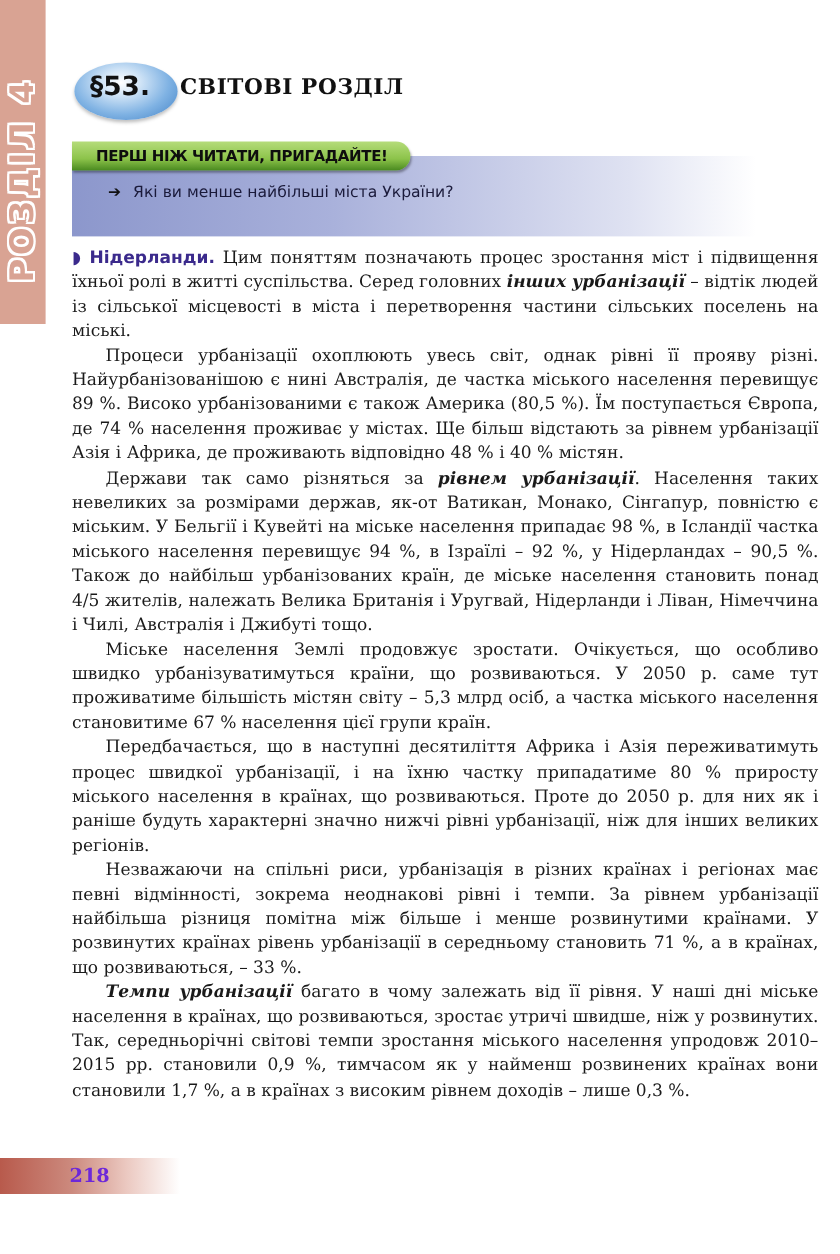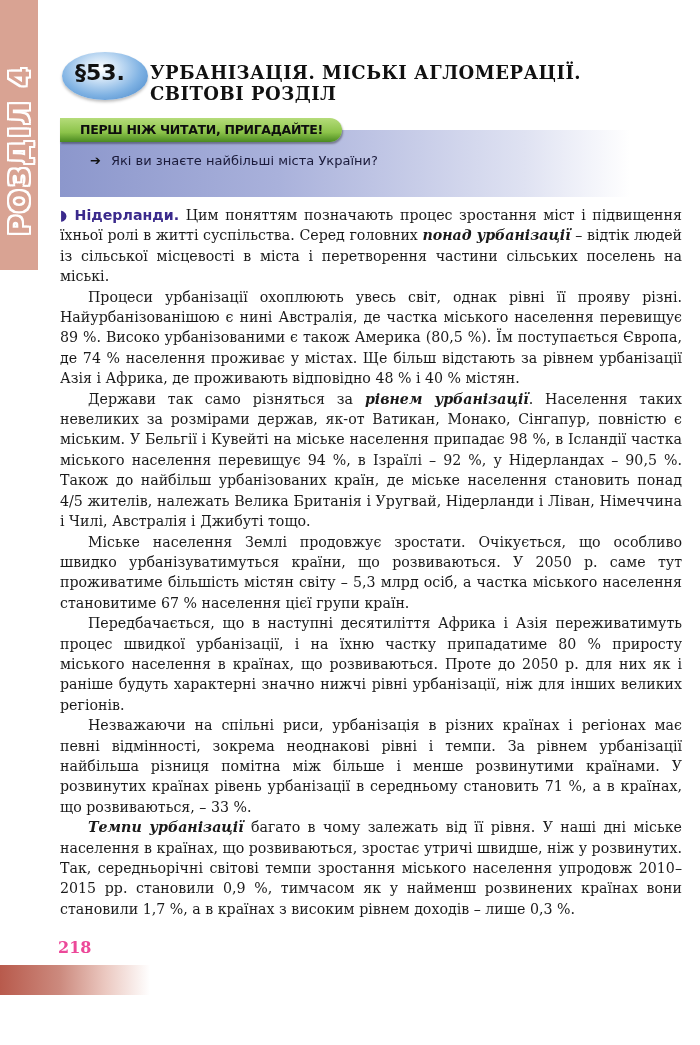--- a/index.html
+++ b/index.html
@@ -30,45 +30,44 @@
   .remember-list .arrow { font-weight:bold; margin-right:10px; color:#111; }
   .body-text { position:absolute; left:60px; top:205px; width:622px; font-size:14.2px; line-height:20.4px;
                text-align:justify; color:#1a1a1a; }
   .body-text p { margin:0; }
   .body-text p.indent { text-indent:28px; }
   .sub-head { font-family:"DejaVu Sans", sans-serif; font-weight:bold; color:#3b2a8c; }
   .sub-head .marker { color:#3b2a8c; }
   .em { font-style:italic; font-weight:bold; }
   .footer-bar { position:absolute; left:0; top:965px; width:150px; height:30px;
                 background: linear-gradient(to right, #b85a4c 0%, #cc8a7e 40%, #ebc8c0 70%, #ffffff 100%); }
-  .page-num { position:absolute; left:58px; top:938px; font-family:"DejaVu Serif", serif; font-weight:bold;
-              font-size:16px; color:#ec4899; }
+  .page-num { position:absolute; left:58px; top:970px; font-family:"DejaVu Serif", serif; font-weight:bold;
+              font-size:16px; color:#6d28d9; }
 </style>
 </head>
 <body>
 
 <div class="side-strip"></div>
 <div class="side-label">РОЗДІЛ 4</div>
 
 <div class="globe"></div>
 <div class="globe-num">§53.</div>
 <div class="title">
-  <div>УРБАНІЗАЦІЯ. МІСЬКІ АГЛОМЕРАЦІЇ.</div>
   <div>СВІТОВІ РОЗДІЛ</div>
 </div>
 
 <div class="remember-box"></div>
 <div class="remember-pill"></div>
 <div class="remember-label">ПЕРШ НІЖ ЧИТАТИ, ПРИГАДАЙТЕ!</div>
 <div class="remember-list">
-  <div><span class="arrow">➔</span><span>Які ви знаєте найбільші міста України?</span></div>
+  <div><span class="arrow">➔</span><span>Які ви менше найбільші міста України?</span></div>
 </div>
 
 <div class="body-text">
-  <p><span class="sub-head"><span class="marker">◗</span> <span>Нідерланди.</span></span><span> Цим поняттям позначають процес зростання міст і підвищення їхньої ролі в житті суспільства. Серед головних </span><span class="em">понад урбанізації</span><span> – відтік людей із сільської місцевості в міста і перетворення частини сільських поселень на міські.</span></p>
+  <p><span class="sub-head"><span class="marker">◗</span> <span>Нідерланди.</span></span><span> Цим поняттям позначають процес зростання міст і підвищення їхньої ролі в житті суспільства. Серед головних </span><span class="em">інших урбанізації</span><span> – відтік людей із сільської місцевості в міста і перетворення частини сільських поселень на міські.</span></p>
   <p class="indent">Процеси урбанізації охоплюють увесь світ, однак рівні її прояву різні. Найурбанізованішою є нині Австралія, де частка міського населення перевищує 89 %. Високо урбанізованими є також Америка (80,5 %). Їм поступається Європа, де 74 % населення проживає у містах. Ще більш відстають за рівнем урбанізації Азія і Африка, де проживають відповідно 48 % і 40 % містян.</p>
   <p class="indent"><span>Держави так само різняться за </span><span class="em">рівнем урбанізації</span><span>. Населення таких невеликих за розмірами держав, як-от Ватикан, Монако, Сінгапур, повністю є міським. У Бельгії і Кувейті на міське населення припадає 98 %, в Ісландії частка міського населення перевищує 94 %, в Ізраїлі – 92 %, у Нідерландах – 90,5 %. Також до найбільш урбанізованих країн, де міське населення становить понад 4/5 жителів, належать Велика Британія і Уругвай, Нідерланди і Ліван, Німеччина і Чилі, Австралія і Джибуті тощо.</span></p>
   <p class="indent">Міське населення Землі продовжує зростати. Очікується, що особливо швидко урбанізуватимуться країни, що розвиваються. У 2050 р. саме тут проживатиме більшість містян світу – 5,3 млрд осіб, а частка міського населення становитиме 67 % населення цієї групи країн.</p>
   <p class="indent">Передбачається, що в наступні десятиліття Африка і Азія переживатимуть процес швидкої урбанізації, і на їхню частку припадатиме 80 % приросту міського населення в країнах, що розвиваються. Проте до 2050 р. для них як і раніше будуть характерні значно нижчі рівні урбанізації, ніж для інших великих регіонів.</p>
   <p class="indent">Незважаючи на спільні риси, урбанізація в різних країнах і регіонах має певні відмінності, зокрема неоднакові рівні і темпи. За рівнем урбанізації найбільша різниця помітна між більше і менше розвинутими країнами. У розвинутих країнах рівень урбанізації в середньому становить 71 %, а в країнах, що розвиваються, – 33 %.</p>
   <p class="indent"><span class="em">Темпи урбанізації</span><span> багато в чому залежать від її рівня. У наші дні міське населення в країнах, що розвиваються, зростає утричі швидше, ніж у розвинутих. Так, середньорічні світові темпи зростання міського населення упродовж 2010–2015 рр. становили 0,9 %, тимчасом як у найменш розвинених країнах вони становили 1,7 %, а в країнах з високим рівнем доходів – лише 0,3 %.</span></p>
 </div>
 
 <div class="footer-bar"></div>
 <div class="page-num">218</div>

